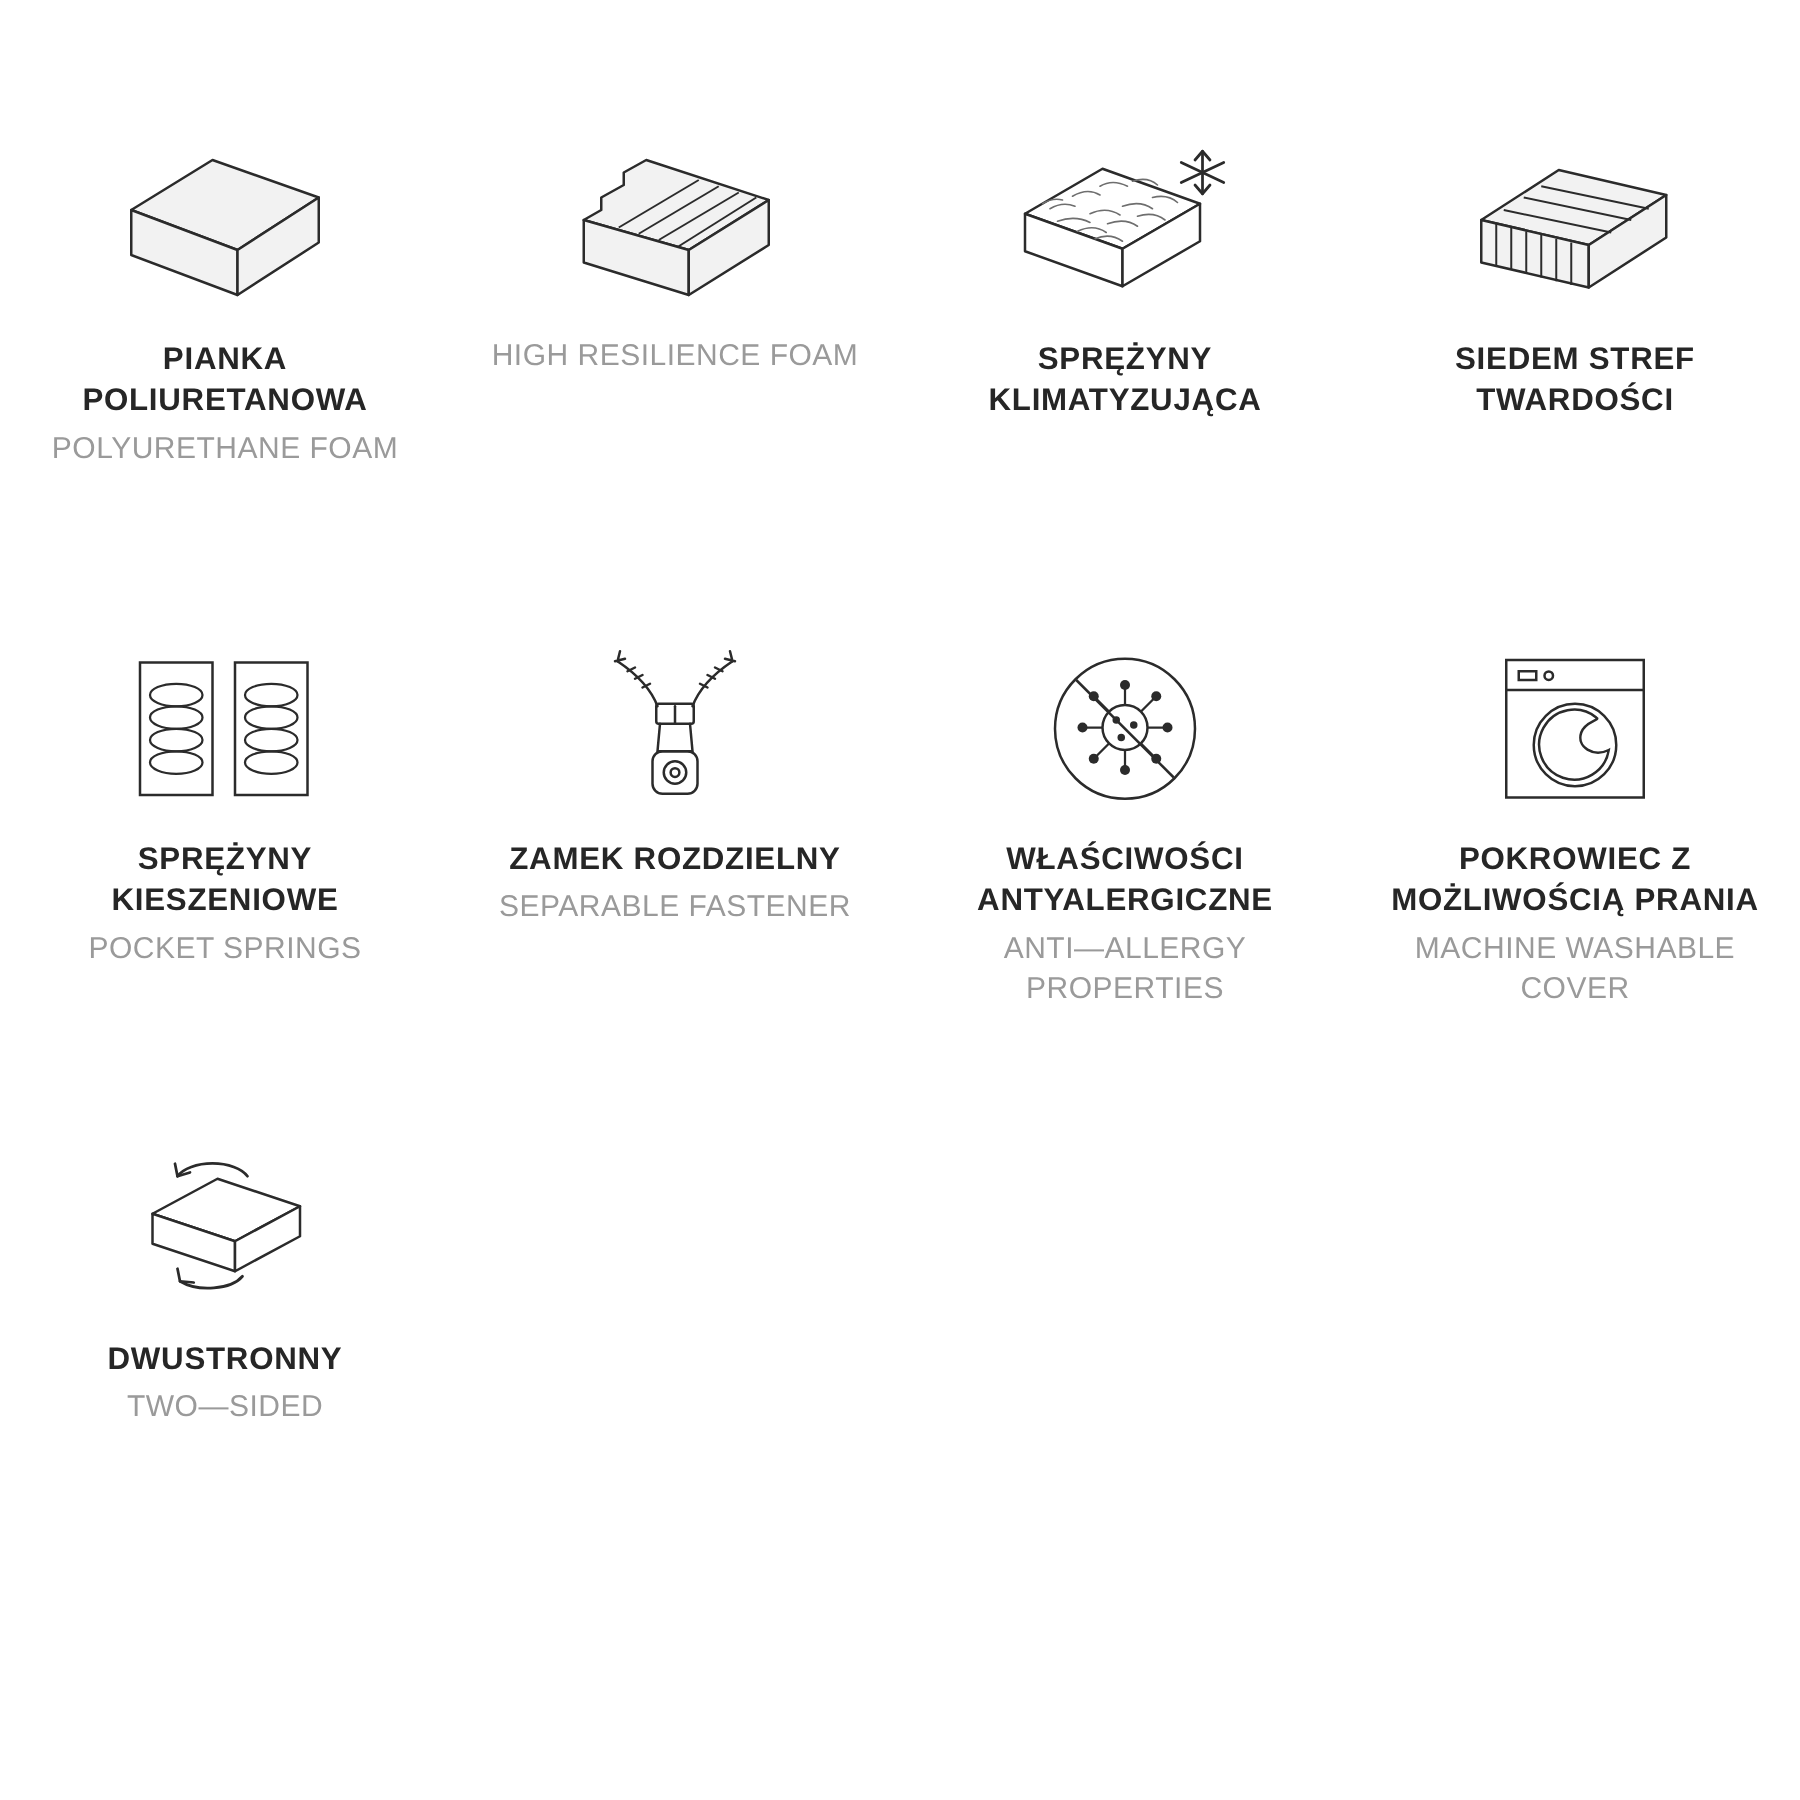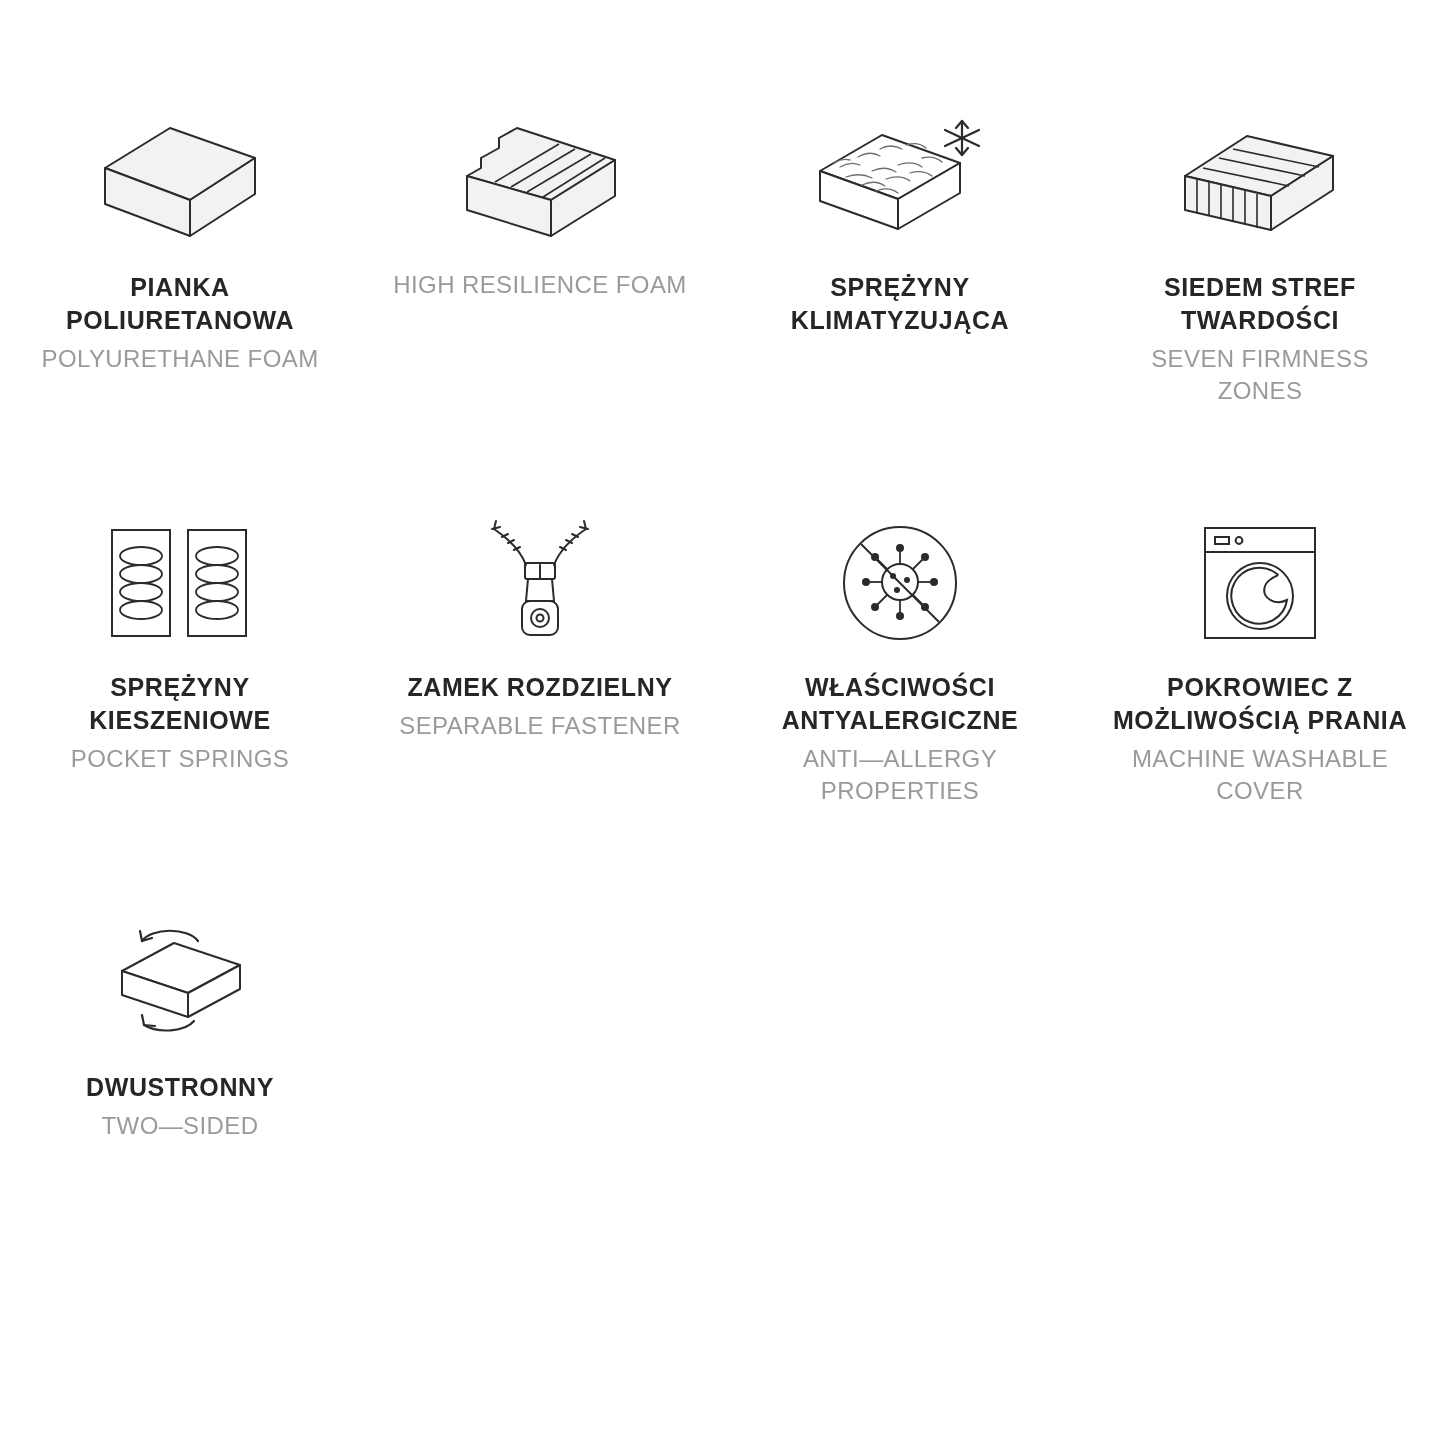--- a/index.html
+++ b/index.html
@@ -143,21 +143,20 @@
           <line x1="58" y1="70" x2="58" y2="104"></line>
           <line x1="70" y1="73" x2="70" y2="107"></line>
           <line x1="82" y1="76" x2="82" y2="110"></line>
           <line x1="28" y1="50" x2="114" y2="68"></line>
           <line x1="44" y1="40" x2="130" y2="58"></line>
           <line x1="58" y1="31" x2="144" y2="49"></line>
         </g>
       </svg>
     </div>
     <div class="label-pl">SIEDEM STREF TWARDOŚCI</div>
-    <div class="label-en">SEVEN FIRMNESS ZONES</div>
   </div>
 
   <div class="feature-cell">
     <div class="icon-box">
       <svg width="160" height="130" viewBox="0 0 160 130">
         <g fill="none" stroke="#2b2b2b" stroke-width="2">
           <rect x="12" y="12" width="58" height="106"></rect>
           <rect x="88" y="12" width="58" height="106"></rect>
         </g>
         <g fill="none" stroke="#2b2b2b" stroke-width="1.8">

